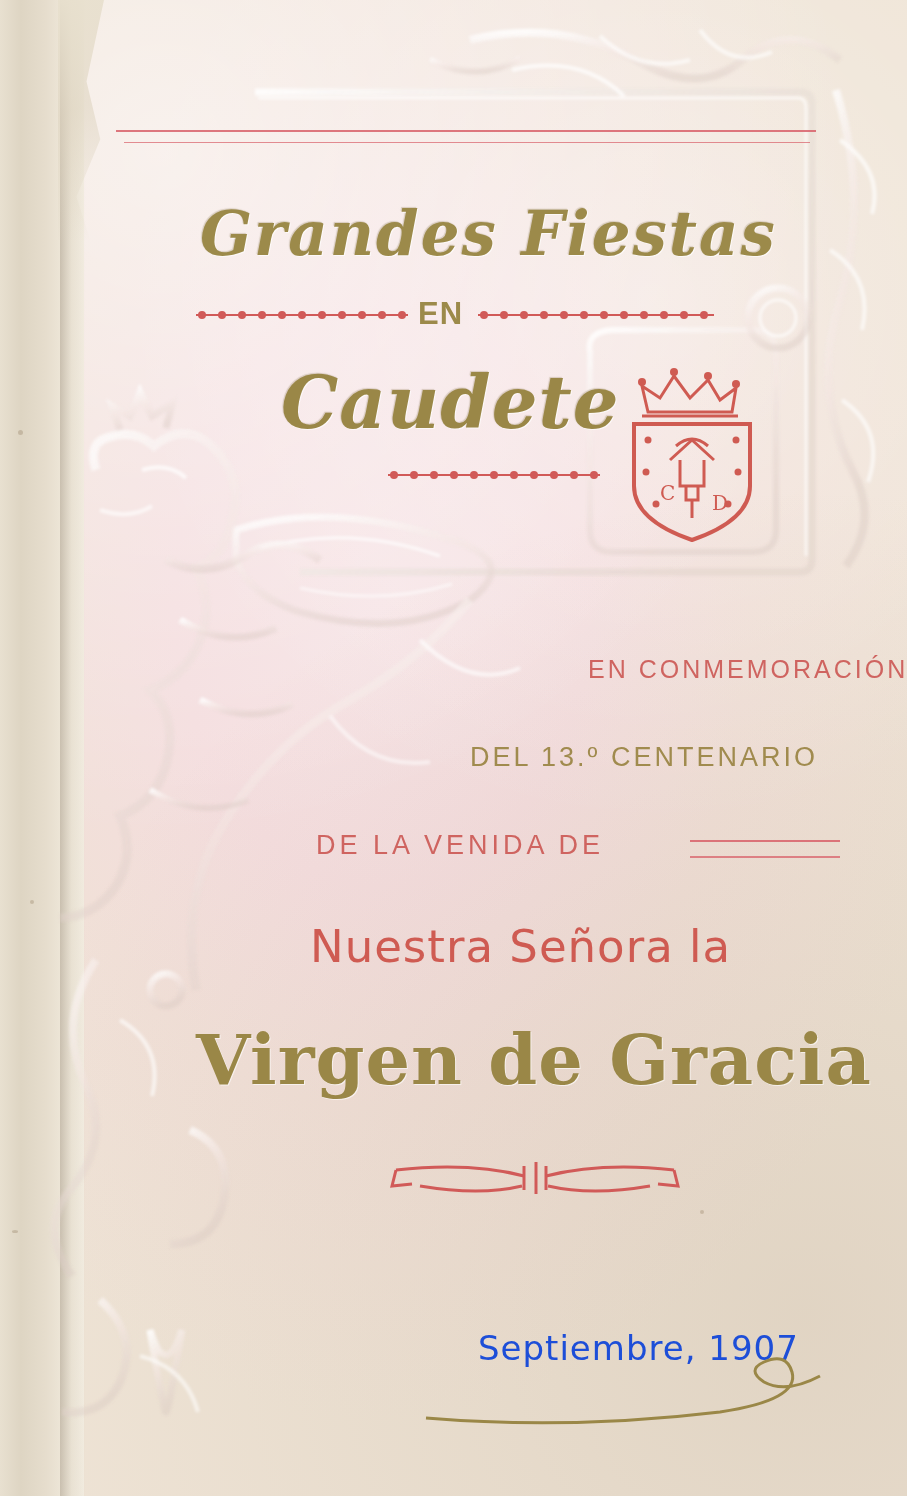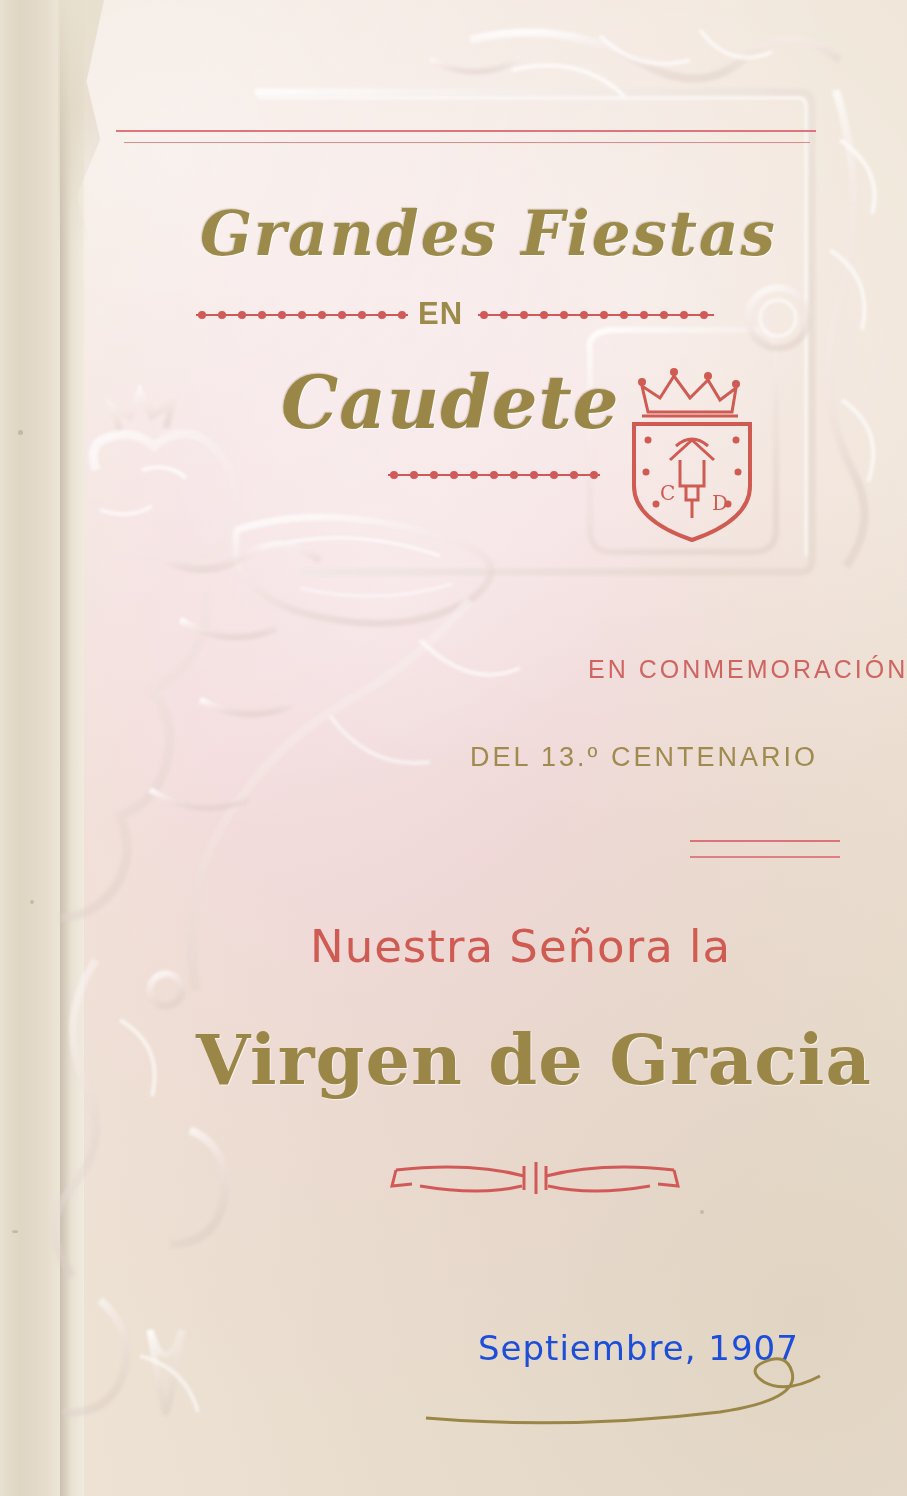--- a/index.html
+++ b/index.html
@@ -370,20 +370,21 @@
         <circle cx="44" cy="136" r="3.5" fill="#cf5b52" stroke="none"></circle>
         <circle cx="116" cy="136" r="3.5" fill="#cf5b52" stroke="none"></circle>
       </g>
       <text x="48" y="132" font-family="DejaVu Serif, serif" font-size="20" fill="#cf5b52">C</text>
       <text x="100" y="142" font-family="DejaVu Serif, serif" font-size="20" fill="#cf5b52">D</text>
     </svg>
   </div>
 
   <div class="txt t-conmemoracion">EN CONMEMORACIÓN</div>
   <div class="txt t-centenario">DEL 13.º CENTENARIO</div>
+  <div class="txt t-venida">DE LA VENIDA DE</div>
 
   <div class="rule-red" style="left:690px; top:840px; width:150px; height:2px;"></div>
   <div class="rule-red" style="left:690px; top:856px; width:150px; height:2px; opacity:0.75;"></div>
 
   <div class="txt t-nuestra">Nuestra Señora la</div>
   <div class="txt t-virgen">Virgen de Gracia</div>
 
   <div style="position:absolute; left:390px; top:1160px;">
     <svg width="290" height="46" viewBox="0 0 290 46" xmlns="http://www.w3.org/2000/svg">
       <g stroke="#d15a58" fill="none" stroke-width="3">

